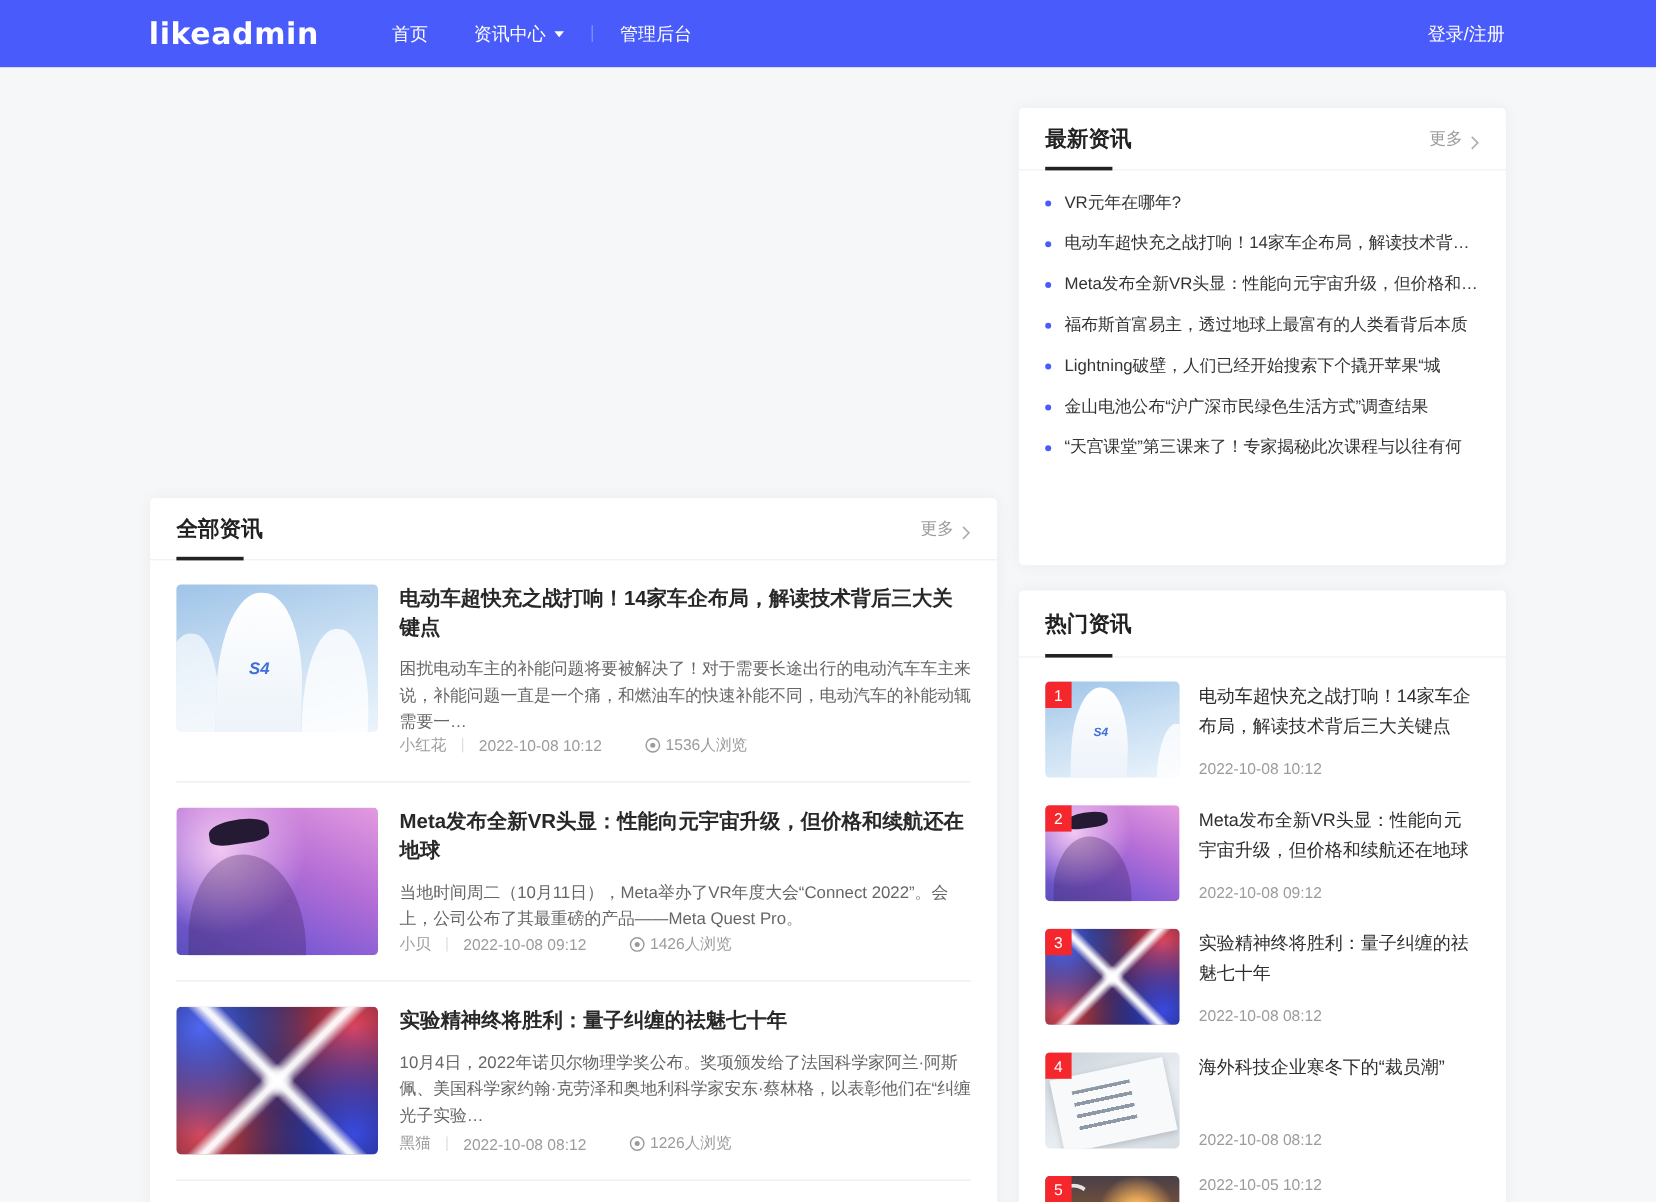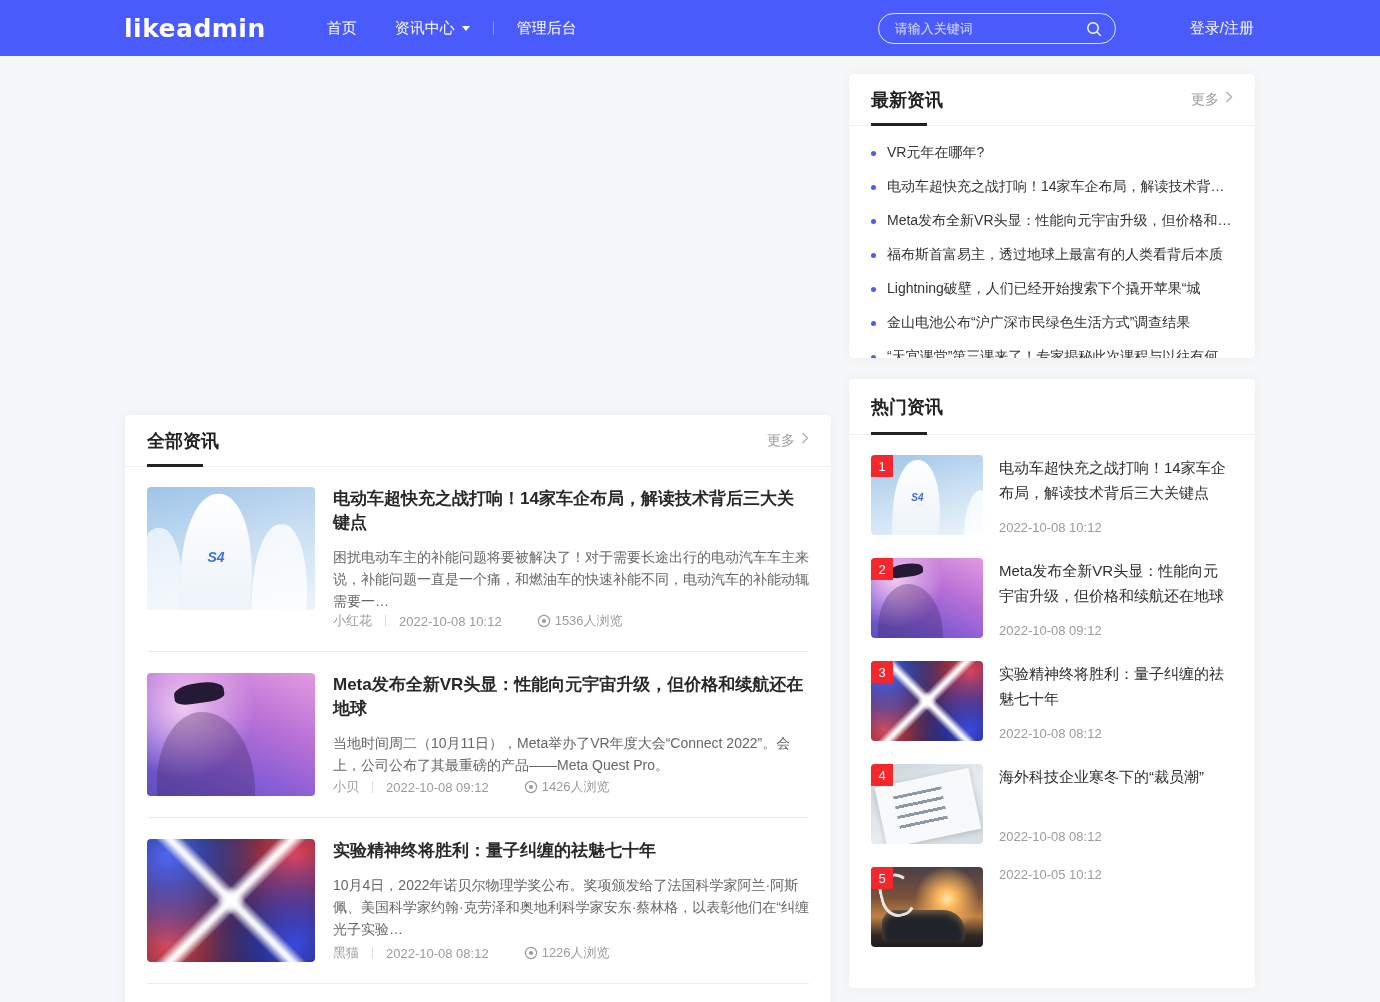--- a/index.html
+++ b/index.html
@@ -55,25 +55,25 @@
 
   .section-header {
     display:flex; align-items:center; justify-content:space-between;
     padding:0 22px; position:relative; border-bottom:1px solid #f0f0f0;
   }
   .section-title { font-size:18px; font-weight:700; color:#222; }
   .title-bar {
     position:absolute; left:22px; bottom:-1px; width:56px; height:3px; background:#222;
   }
   .more-link {
-    display:flex; align-items:flex-start; gap:6px; color:#9c9c9c; font-size:14px; cursor:pointer;
-  }
-
-  
-  .latest-card { margin-top:18px; height:284px; overflow:hidden; }
+    display:flex; align-items:flex-end; gap:6px; color:#9c9c9c; font-size:14px; cursor:pointer;
+  }
+
+  
+  .latest-card { margin-top:34px; height:381px; overflow:hidden; }
   .latest-card .section-header { height:52px; }
   .latest-list { list-style:none; padding:10px 22px 14px; }
   .latest-list li {
     display:flex; align-items:center; height:34px; cursor:pointer;
   }
   .dot {
     flex-shrink:0; width:5px; height:5px; border-radius:50%;
     background:#4a5bfc; margin-right:11px;
   }
   .latest-list .item-text {
@@ -202,29 +202,20 @@
     <div class="nav-item">
       <span>资讯中心</span>
       <span class="caret"></span>
     </div>
     <span class="nav-divider"></span>
     <div class="nav-item">
       <span>管理后台</span>
     </div>
   </nav>
   <div class="header-right">
-    <div class="search-box">
-      <input type="text" placeholder="请输入关键词" style="">
-      <span class="search-icon">
-        <svg width="18" height="18" viewBox="0 0 18 18">
-          <circle cx="8" cy="8" r="5.2" fill="none" stroke="#fff" stroke-width="1.4"></circle>
-          <line x1="12" y1="12" x2="15.5" y2="15.5" stroke="#fff" stroke-width="1.4" stroke-linecap="round"></line>
-        </svg>
-      </span>
-    </div>
     <div class="login-link">登录/注册</div>
   </div>
 </header>
 
 <div class="container">
 
   <div class="col-left">
     <section class="card allnews-card">
       <div class="section-header">
         <span class="section-title">全部资讯</span>

